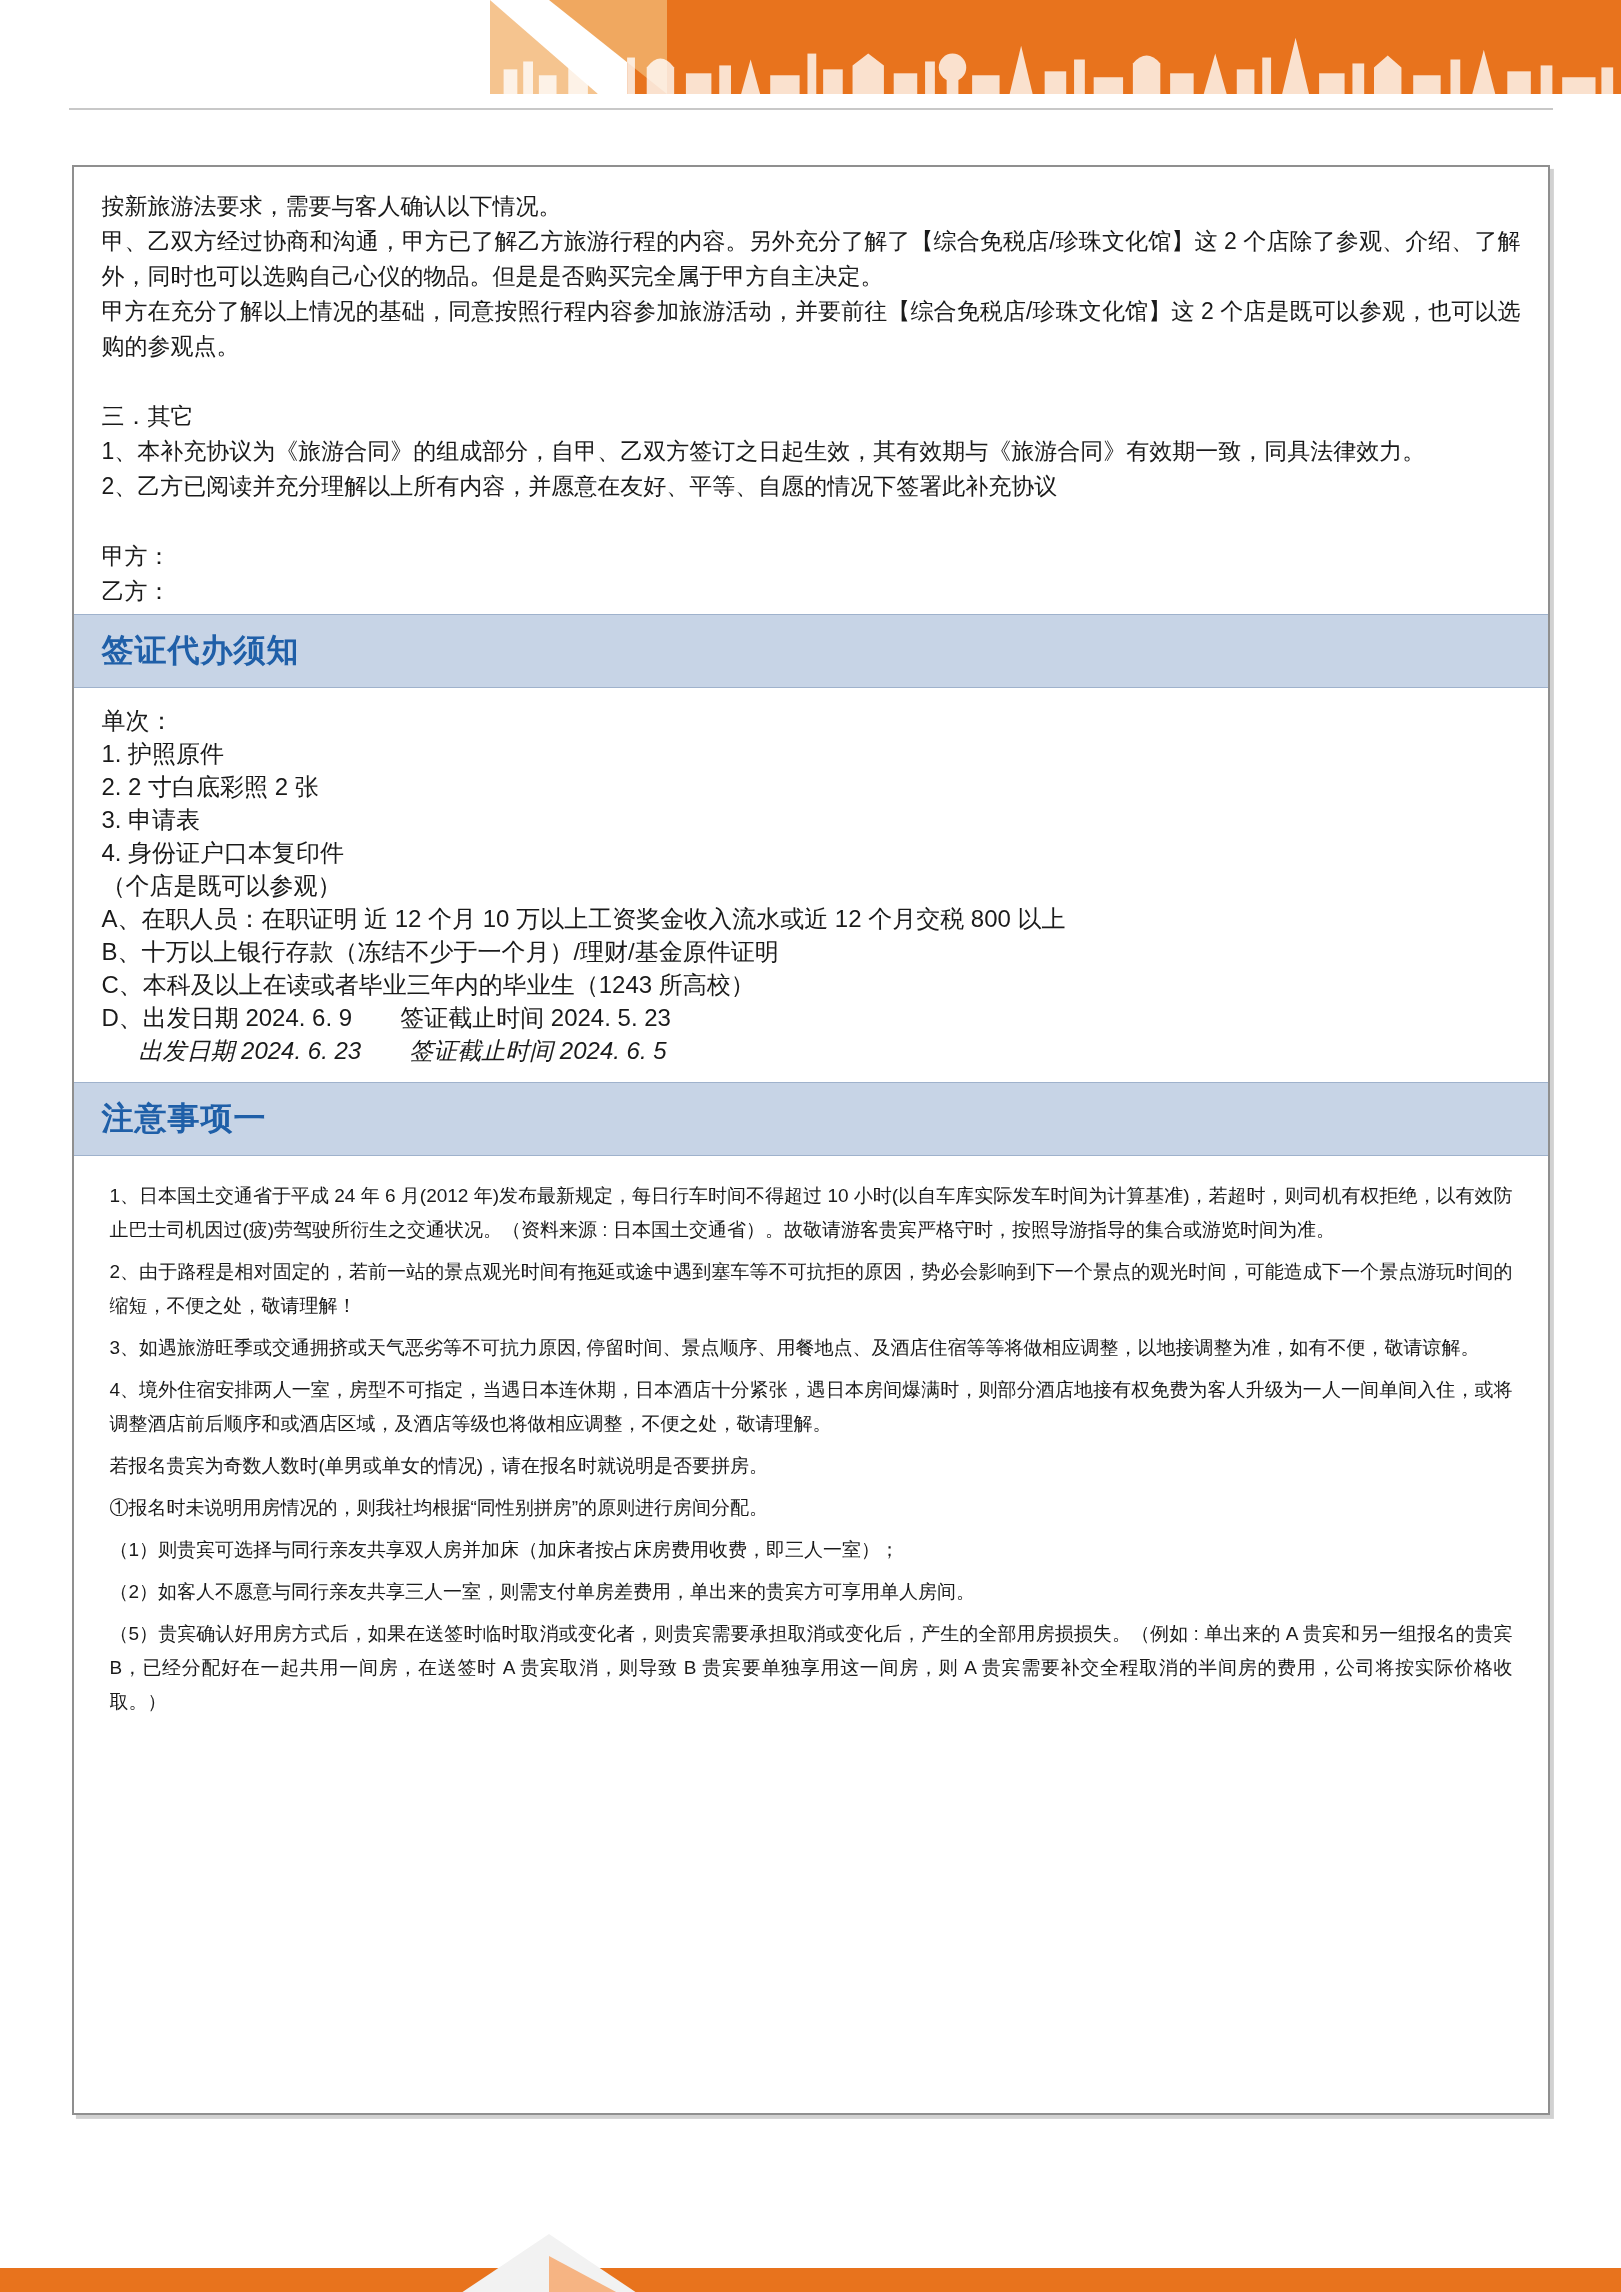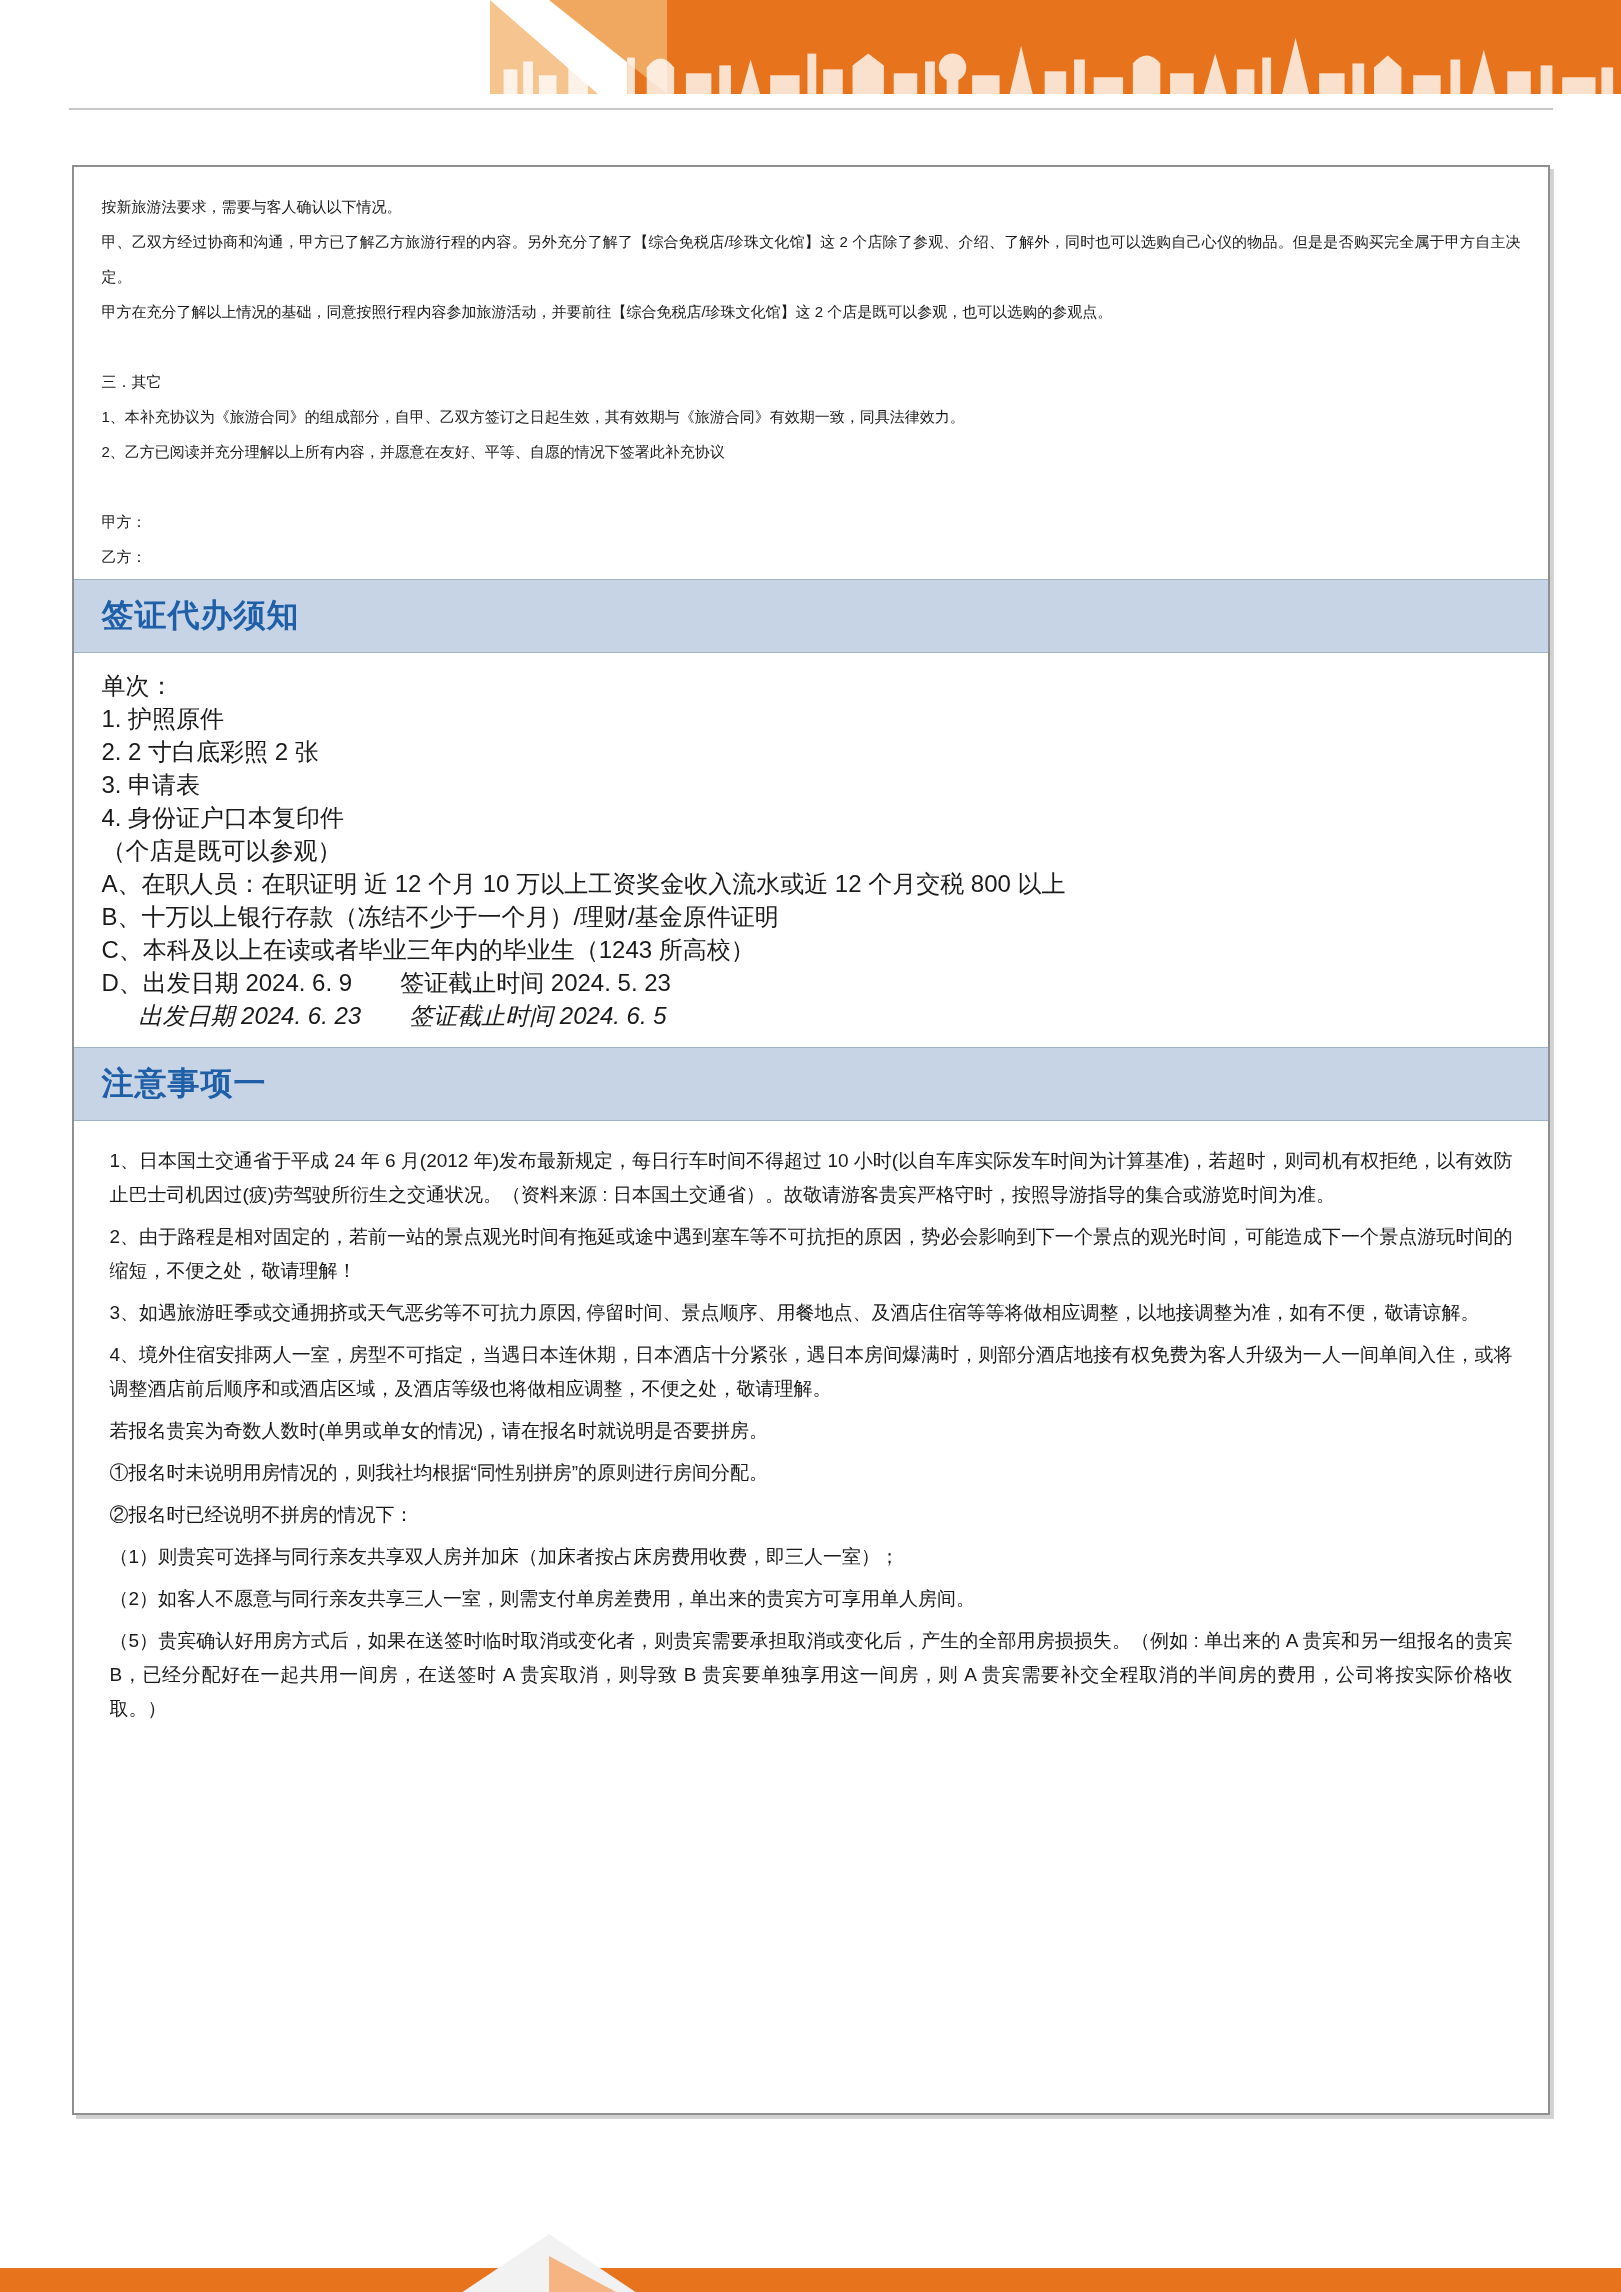--- a/index.html
+++ b/index.html
@@ -104,21 +104,21 @@
     height: 1950px;
     background: #ffffff;
     border: 2px solid #8f8f8f;
     box-shadow: 3.9px 3.9px 0 rgba(0,0,0,0.18);
     box-sizing: border-box;
     overflow: hidden;
   }
 
   .body-text {
     padding: 21.6px 27.4px 5.9px 27.4px;
-    font-size: 15px;
+    font-size: 23px;
     line-height: 35px;
     color: #1a1a1a;
     text-align: justify;
   }
   .body-text p {
     margin: 0;
   }
   .spacer-line {
     height: 35px;
   }
@@ -257,21 +257,20 @@
     <span class="title">注意事项一</span>
   </div>
 
   <div class="notes-body">
     <p>1、日本国土交通省于平成 24 年 6 月(2012 年)发布最新规定，每日行车时间不得超过 10 小时(以自车库实际发车时间为计算基准)，若超时，则司机有权拒绝，以有效防止巴士司机因过(疲)劳驾驶所衍生之交通状况。（资料来源 : 日本国土交通省）。故敬请游客贵宾严格守时，按照导游指导的集合或游览时间为准。</p>
     <p>2、由于路程是相对固定的，若前一站的景点观光时间有拖延或途中遇到塞车等不可抗拒的原因，势必会影响到下一个景点的观光时间，可能造成下一个景点游玩时间的缩短，不便之处，敬请理解！</p>
     <p>3、如遇旅游旺季或交通拥挤或天气恶劣等不可抗力原因, 停留时间、景点顺序、用餐地点、及酒店住宿等等将做相应调整，以地接调整为准，如有不便，敬请谅解。</p>
     <p>4、境外住宿安排两人一室，房型不可指定，当遇日本连休期，日本酒店十分紧张，遇日本房间爆满时，则部分酒店地接有权免费为客人升级为一人一间单间入住，或将调整酒店前后顺序和或酒店区域，及酒店等级也将做相应调整，不便之处，敬请理解。</p>
     <p>若报名贵宾为奇数人数时(单男或单女的情况)，请在报名时就说明是否要拼房。</p>
     <p>①报名时未说明用房情况的，则我社均根据“同性别拼房”的原则进行房间分配。</p>
-    <p>②报名时已经说明不拼房的情况下：</p>
     <p>（1）则贵宾可选择与同行亲友共享双人房并加床（加床者按占床房费用收费，即三人一室）；</p>
     <p>（2）如客人不愿意与同行亲友共享三人一室，则需支付单房差费用，单出来的贵宾方可享用单人房间。</p>
     <p>（5）贵宾确认好用房方式后，如果在送签时临时取消或变化者，则贵宾需要承担取消或变化后，产生的全部用房损损失。（例如 : 单出来的 A 贵宾和另一组报名的贵宾 B，已经分配好在一起共用一间房，在送签时 A 贵宾取消，则导致 B 贵宾要单独享用这一间房，则 A 贵宾需要补交全程取消的半间房的费用，公司将按实际价格收取。）</p>
   </div>
 
 </div>
 
 <div class="footer-band">
   <div class="footer-bar"></div>
   <div class="footer-tri"></div>

